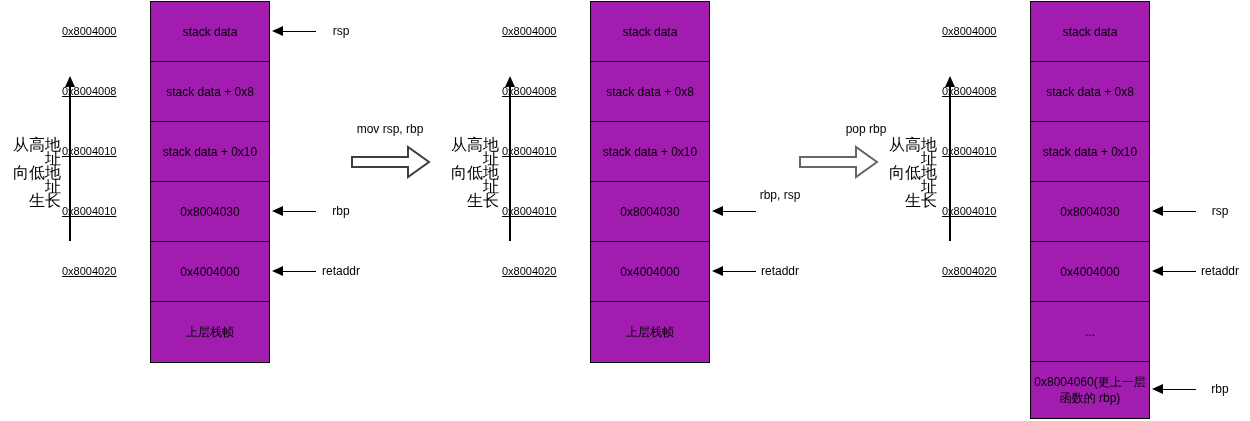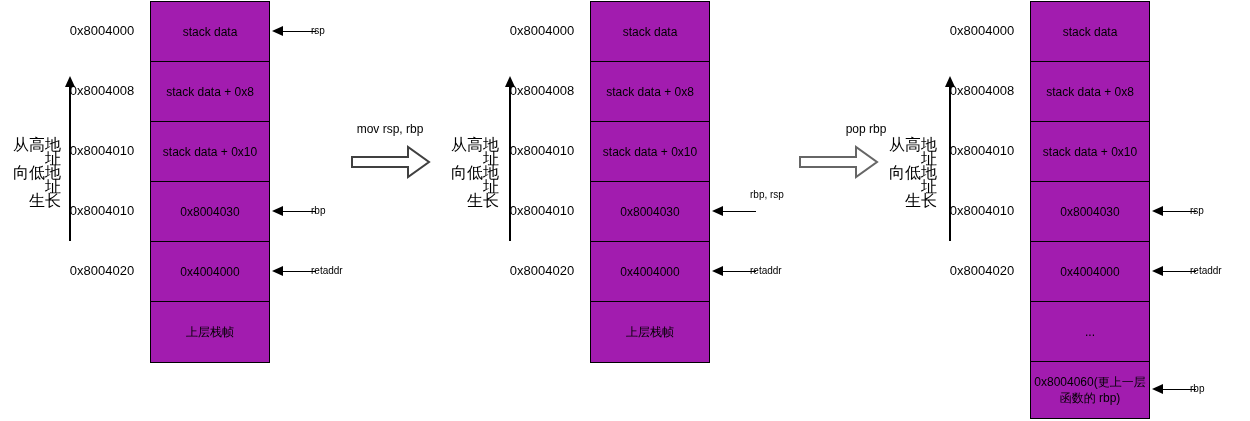--- a/index.html
+++ b/index.html
@@ -38,24 +38,25 @@
     line-height: 16px;
     padding: 0 3px;
   }
   .stack-row:last-child { border-bottom: none; }
   .stack-row.short { height: 56px; }
 
   
   .addr {
     position: absolute;
     width: 80px;
-    text-align: center;
-    font-size: 13px;
+    text-align: left;
+    font-size: 11px;
     line-height: 16px;
     white-space: nowrap;
+    text-decoration: underline;
   }
 
   
   .ptr {
     position: absolute;
     height: 10px;
     display: flex;
     align-items: center;
   }
   .ptr-head {
@@ -65,21 +66,22 @@
     border-right: 11px solid #000;
   }
   .ptr-line {
     width: 33px;
     height: 0;
     border-top: 1.6px solid #000;
   }
   .ptr-label {
     position: absolute;
     width: 60px;
-    font-size: 10px;
+    text-align: center;
+    font-size: 12px;
     line-height: 16px;
     white-space: nowrap;
   }
 
   
   .vgrow {
     position: absolute;
     width: 12px;
     display: flex;
     flex-direction: column;

